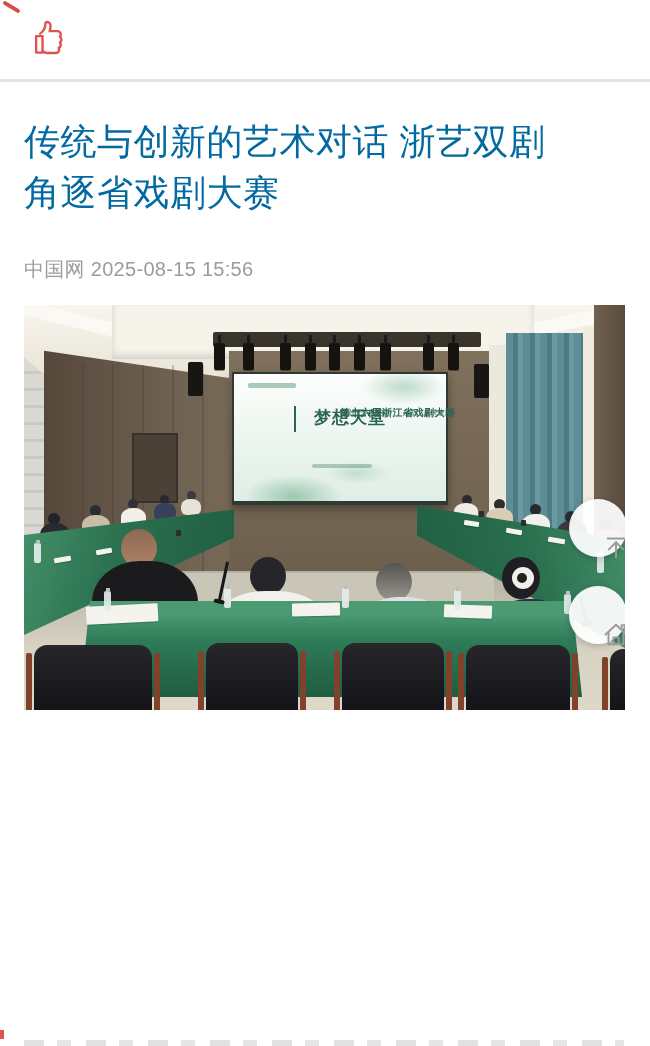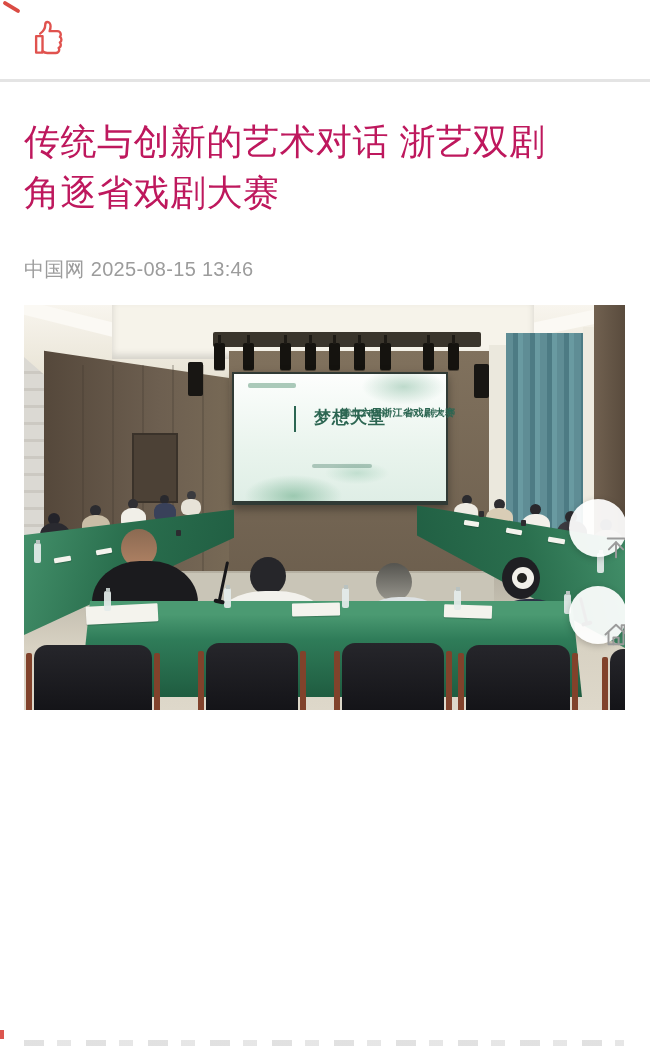--- a/index.html
+++ b/index.html
@@ -14,21 +14,21 @@
   .brand { display:flex; align-items:center; gap:10px; cursor:pointer; }
   .brand-text .cn { font-size:30px; font-weight:bold; color:#111; letter-spacing:2px; line-height:1.05; }
   .brand-text .en { font-size:16px; color:#2b2b2b; letter-spacing:.5px; margin-top:1px; }
   .like-btn { width:48px; height:46px; display:flex; align-items:center; justify-content:center; cursor:pointer; }
   .corner-mark-top { position:absolute; left:2px; top:5px; width:19px; height:4px; background:#d6372f;
                      transform:rotate(31deg); border-radius:2px; opacity:.9; }
   .corner-mark-bottom { position:absolute; left:0; top:1030px; width:4px; height:9px; background:#d6372f; opacity:.85; }
   
   .article { padding:0 24px; }
   .title { margin-top:34px; max-width:548px; font-size:36px; line-height:51px;
-           color:#be185d; font-weight:500; letter-spacing:.5px; }
+           color:#0369a1; font-weight:500; letter-spacing:.5px; }
   .meta { margin-top:38px; font-size:20px; color:#9c9c9c; letter-spacing:.3px; }
   .body-text { margin-top:56px; font-size:28px; line-height:42px; color:#1c1c1c;
                text-align:justify; letter-spacing:.2px; }
   
   .photo { position:relative; width:601px; height:405px; margin-top:22px; overflow:hidden;
            background:#efead e; background:#efeade; }
   .photo * { position:absolute; }
   .ceiling { left:0; top:0; width:601px; height:80px; background:linear-gradient(180deg,#f8f5ee,#e7e2d3); }
   .ceiling-panel { left:88px; top:0; width:422px; height:54px; background:#f6f3ea;
                    box-shadow:inset 0 -4px 7px rgba(0,0,0,.14); }
@@ -126,21 +126,21 @@
       <svg width="44" height="42" viewBox="0 0 48 46" fill="none" stroke="#e0524e" stroke-width="2.6" stroke-linejoin="round" stroke-linecap="round">
         <rect x="11" y="21" width="7" height="18"></rect>
         <path d="M18 37.5c1.6 1.3 3.2 1.9 5.2 1.9h9.3c2.1 0 3.8-1.5 3.8-3.4 0-.8-.3-1.5-.7-2.1 1.4-.5 2.4-1.8 2.4-3.4 0-1-.4-1.9-1-2.6 1-.6 1.7-1.8 1.7-3.1s-.7-2.4-1.7-3.1c.6-.6 1-1.5 1-2.5 0-2-1.7-3.7-3.8-3.7h-8.4c.6-1.7 1-3.6 1-5.3 0-3-1.5-4.7-3.4-4.7-1.8 0-2.4 1.2-2.4 3.1 0 4-2.6 7.6-5.6 9.6"></path>
       </svg>
     </span>
   </div>
 </header>
 
 <main class="article">
   <h1 class="title">传统与创新的艺术对话 浙艺双剧角逐省戏剧大赛</h1>
-  <div class="meta">中国网 2025-08-15 13:46</div>
+  <div class="meta">中国网 2025-08-15 15:56</div>
 
   <figure class="photo">
     <div class="ceiling"></div>
     <div class="ceil-diag-l"></div>
     <div class="ceil-diag-r"></div>
     <div class="ceiling-panel"></div>
     <div class="wall-far-left"></div>
     <div class="wall-left"></div>
     <div class="wall-left-seams"></div>
     <div class="wall-back"></div>

